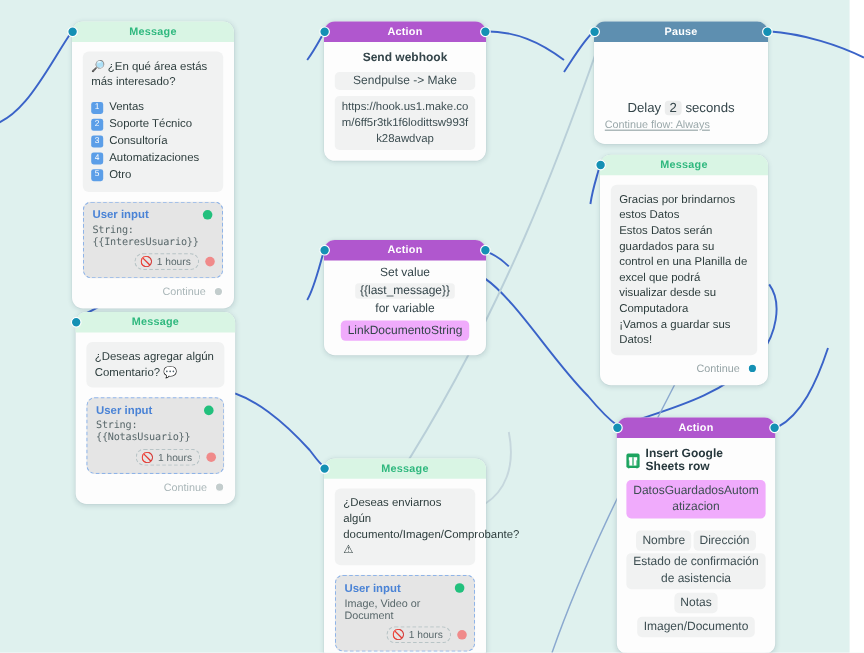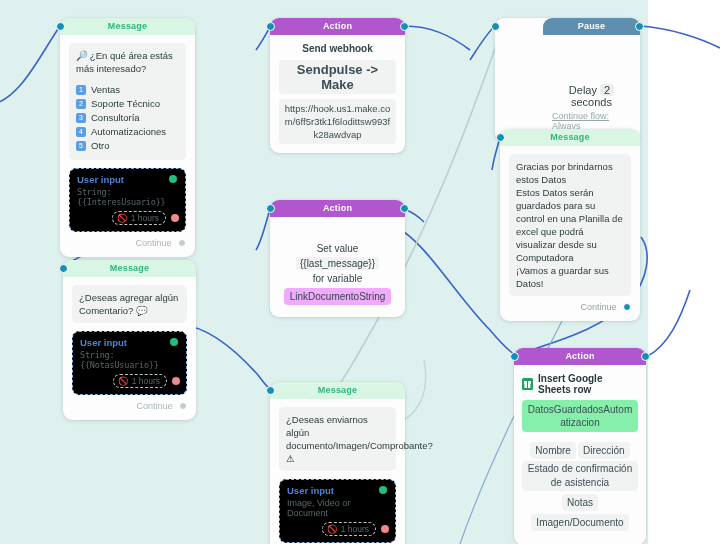--- a/index.html
+++ b/index.html
@@ -3,21 +3,21 @@
 <meta charset="utf-8">
 <style>
   * { box-sizing: border-box; margin: 0; padding: 0; }
   html, body {
     width: 720px; height: 544px;
     overflow: hidden;
     font-family: "Liberation Sans", sans-serif;
   }
   #canvas {
     position: relative;
-    width: 648px; height: 544px;
+    width: 708px; height: 544px;
     background: #dff1ee;
   }
   #edges {
     position: absolute; inset: 0;
     width: 720px; height: 544px;
     pointer-events: none;
   }
 
   
   .node {
@@ -93,21 +93,21 @@
     border-radius: 2px;
   }
 
   
   .uinput {
     margin-top: 8px;
     border: 1.3px dashed #8fb4e8;
     border-radius: 7px;
     padding: 5px 6px 6px 7px;
     position: relative;
-    background: #000000;
+    background: #e5e5e5;
   }
   .uinput-title {
     font-size: 9.5px;
     color: #4a83d6;
     font-weight: 600;
     margin-bottom: 2px;
   }
   .uinput-dot {
     position: absolute; right: 8px; top: 6px;
     width: 8px; height: 8px; border-radius: 50%;
@@ -147,27 +147,26 @@
   
   .act-title {
     text-align: center;
     font-size: 10px;
     font-weight: bold;
     color: #34454a;
     margin-bottom: 6px;
   }
   .act-sub {
     text-align: center;
-    font-size: 13px;
+    font-size: 10px;
     color: #3d4e52;
     background: #f1f2f2;
     border-radius: 4px;
     padding: 2px 4px;
     margin-bottom: 5px;
-    font-weight: bold;
   }
   .act-url {
     text-align: center;
     font-size: 9.5px;
     color: #3d4e52;
     background: #f1f2f2;
     border-radius: 4px;
     padding: 3px 4px;
     line-height: 13px;
     word-break: break-all;
@@ -231,21 +230,21 @@
     left: 2px; top: 3px; right: 2px; bottom: 2.5px;
     background: #fff;
   }
   .sheets-glyph::after {
     content: ""; position: absolute;
     left: 5px; top: 3px; width: 1.2px; bottom: 2.5px;
     background: #1ca45f;
     box-shadow: -3.5px 2.5px 0 -0.1px #1ca45f, 3.3px 2.5px 0 -0.1px #1ca45f;
   }
   .sheet-name {
-    background: #86efac;
+    background: #f0abfc;
     border-radius: 4px;
     padding: 3px 5px;
     text-align: center;
     font-size: 10px;
     color: #3d4e52;
     line-height: 13px;
     margin-bottom: 9px;
     word-break: break-all;
   }
   .col-wrap { text-align: center; line-height: 15px; }
@@ -356,21 +355,21 @@
     <span class="port left"></span>
     <span class="port right"></span>
     <div class="node-head head-action">Action</div>
     <div class="node-body">
       <div class="act-title">Send webhook</div>
       <div class="act-sub">Sendpulse -&gt; Make</div>
       <div class="act-url">https://hook.us1.make.com/6ff5r3tk1f6lodittsw993fk28awdvap</div>
     </div>
   </div>
 
-  <div class="node" style="left:495px; top:18px; width:145px;padding-left:48px;">
+  <div class="node" style="left:495px; top:18px; width:145px;">
     <span class="port left"></span>
     <span class="port right"></span>
     <div class="node-head head-pause">Pause</div>
     <div class="node-body" style="padding:9px 9px 11px;">
       <div class="pause-main">
         <span>Delay</span>
         <span class="pause-val">2</span>
         <span>seconds</span>
       </div>
       <div class="pause-sub">Continue flow: Always</div>
@@ -390,21 +389,21 @@
         <span>Continue</span>
         <span class="port-continue"></span>
       </div>
     </div>
   </div>
 
   <div class="node" style="left:270px; top:200px; width:135px;">
     <span class="port left"></span>
     <span class="port right"></span>
     <div class="node-head head-action">Action</div>
-    <div class="node-body" style="padding:24px 9px 12px;">
+    <div class="node-body" style="padding:3px 9px 12px;">
       <div class="setval">
         <span>Set value</span>
         <span class="chip-inline">{{last_message}}</span>
         <div>for variable</div>
         <span class="setval-var">LinkDocumentoString</span>
       </div>
     </div>
   </div>
 
   <div class="node" style="left:63px; top:260px; width:133px;">

